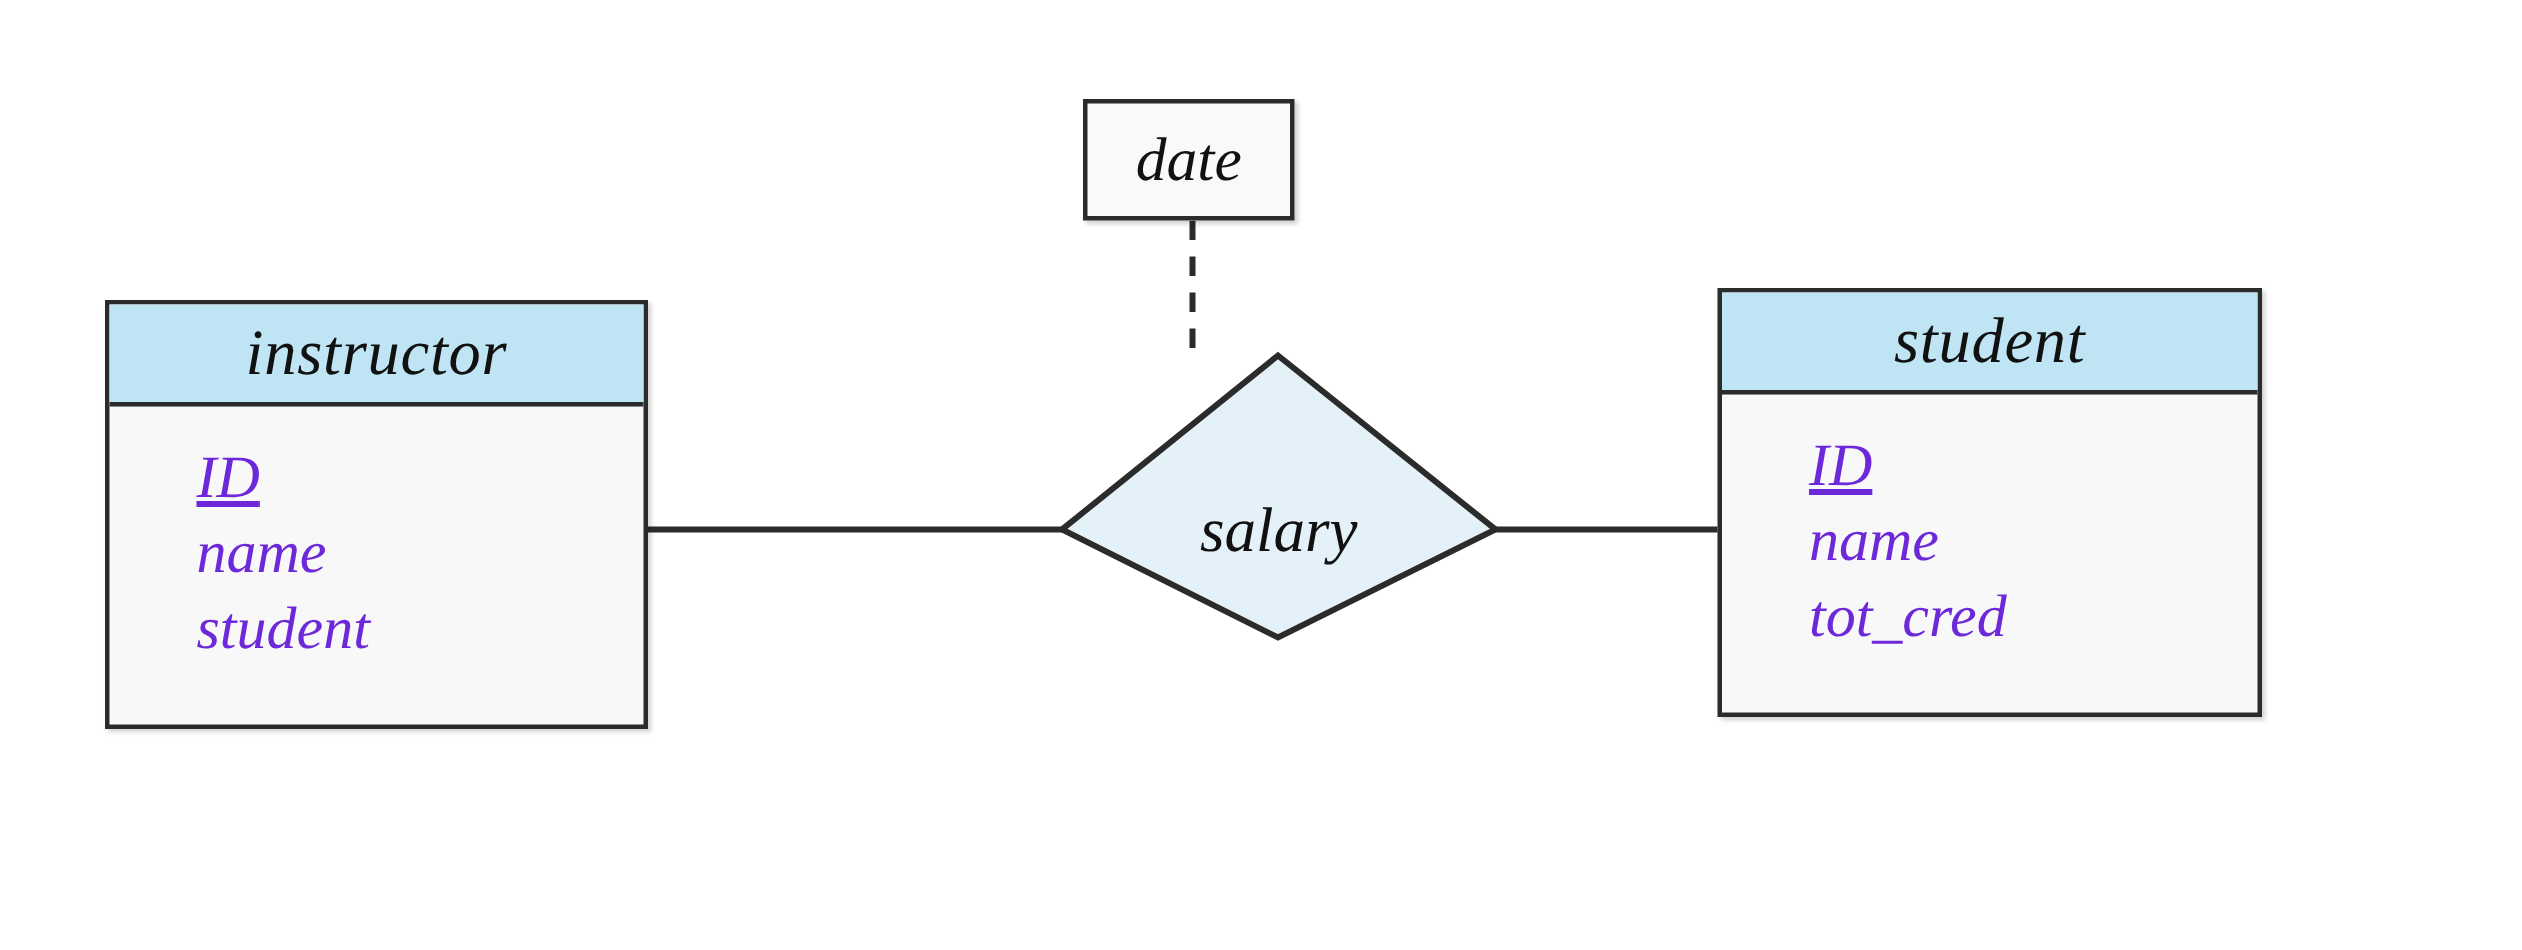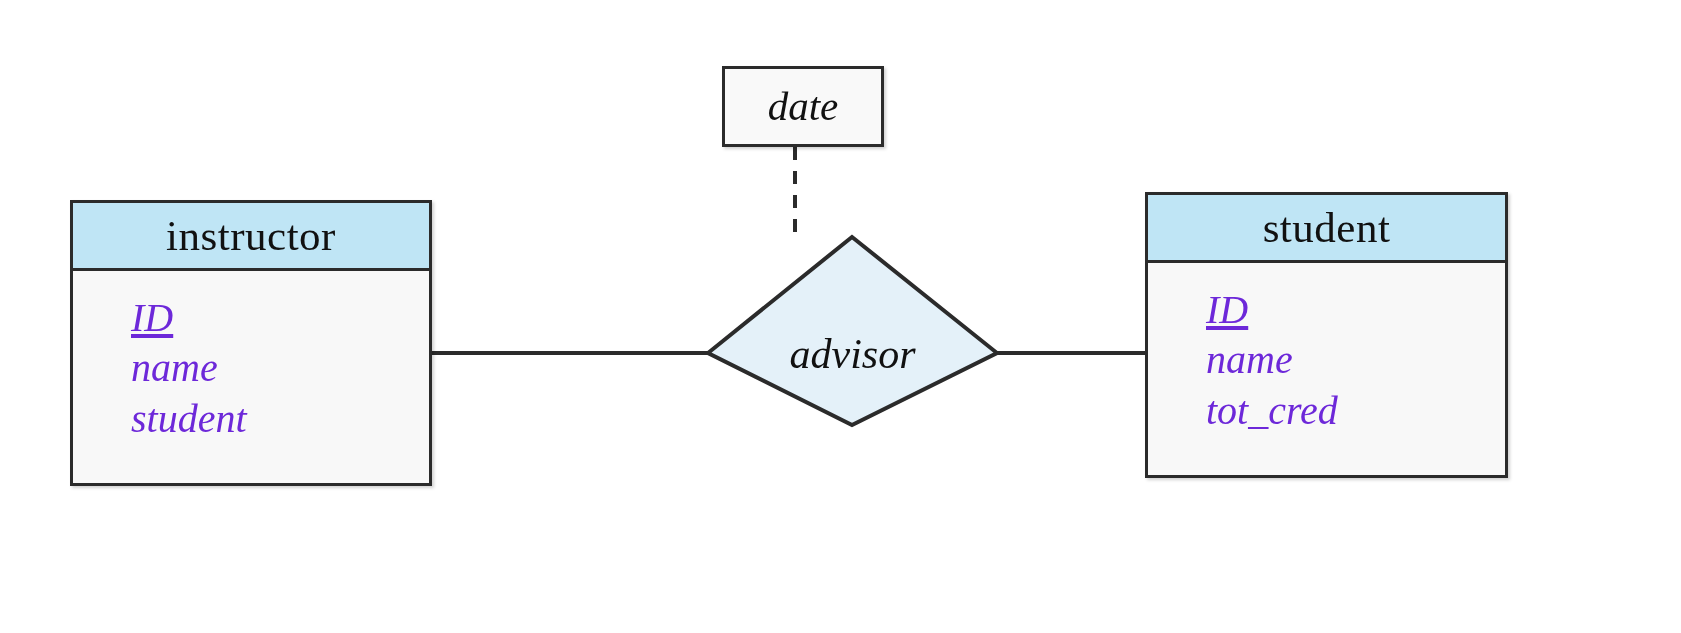--- a/index.html
+++ b/index.html
@@ -37,20 +37,21 @@
   .entity-header {
     box-sizing: border-box;
     background: #bfe5f5;
     border-bottom: 3px solid #2b2b2b;
     height: 68px;
     display: flex;
     align-items: center;
     justify-content: center;
   }
   .entity-title {
+    font-style: italic;
     font-size: 43px;
     color: #111111;
     letter-spacing: 0.5px;
     line-height: 1;
     text-align: right;
   }
   .entity-body {
     padding: 22px 0 0 58px;
   }
   .attr {
@@ -125,19 +126,19 @@
     <div class="entity-header">
       <span class="entity-title">student</span>
     </div>
     <div class="entity-body">
       <div class="attr key">ID</div>
       <div class="attr">name</div>
       <div class="attr">tot_cred</div>
     </div>
   </div>
 
-  <div class="attrbox" style="left:722px; top:66px; width:162px; height:81px;">
+  <div class="attrbox" style="left:722px; top:66px; width:141px; height:81px;">
     <span class="attrbox-label">date</span>
   </div>
 
-  <div class="diamond-label" style="left:708px; top:333px; width:289px;">advisor</div>
+  <div class="diamond-label" style="left:708px; top:333px; width:289px;">salary</div>
 
 </div>
 
 </body></html>

